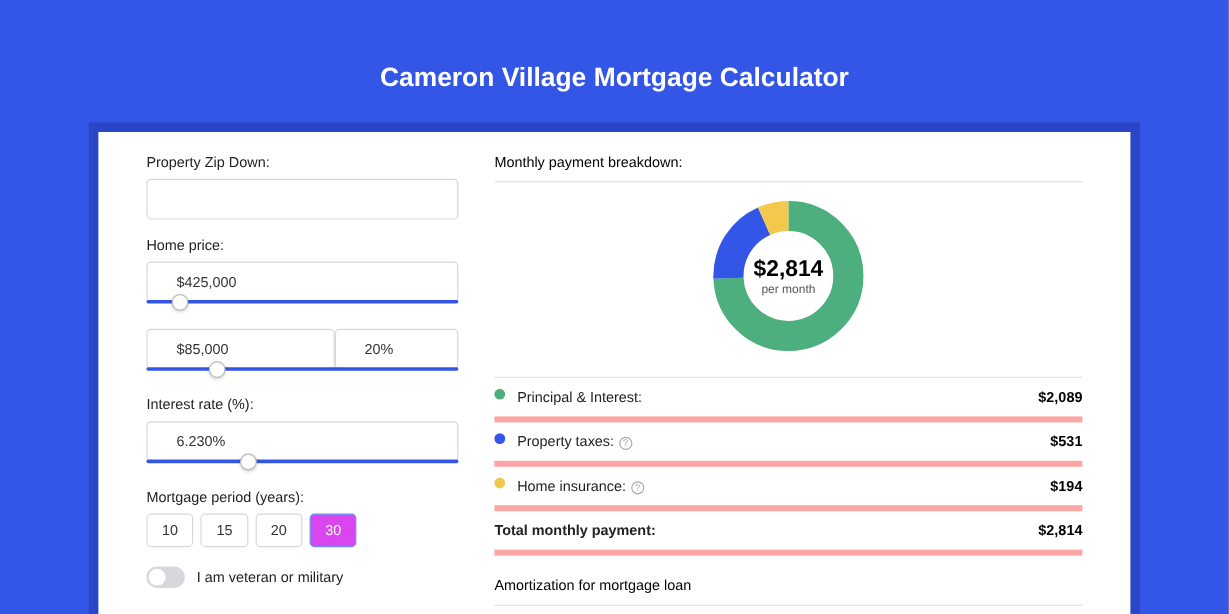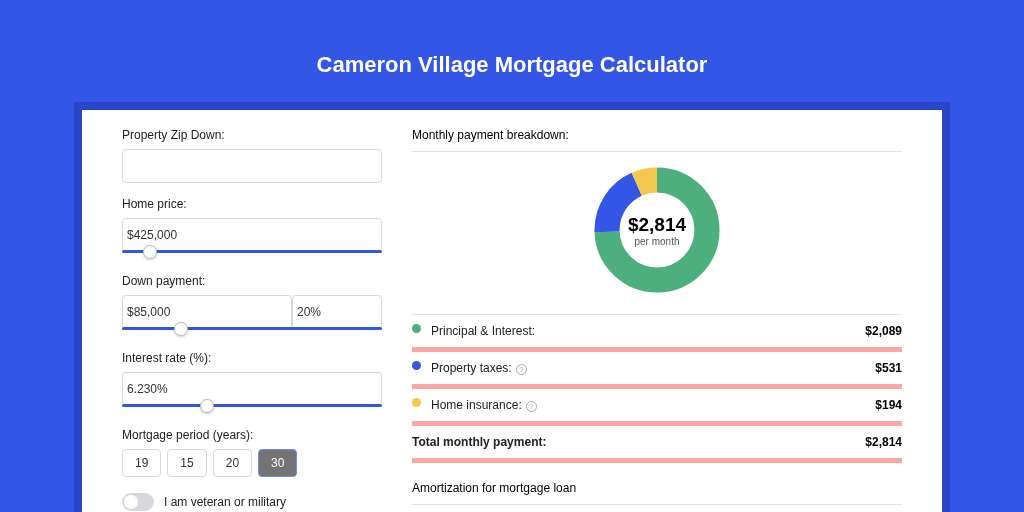--- a/index.html
+++ b/index.html
@@ -4,29 +4,29 @@
 <style>
 *{box-sizing:border-box;margin:0;padding:0;font-family:-apple-system,BlinkMacSystemFont,"Segoe UI",Arial,sans-serif}
 body{background:#3456e6;width:1024px;height:512px;overflow:hidden}
 .page-title{color:#fff;font-size:22px;font-weight:700;text-align:center;padding:52px 0 24px}
 .shadow-wrap{background:#2a46c8;margin:0 74px;padding:8px}
 .card{background:#fff;padding:18px 0 0;display:flex;gap:30px}
 .left{width:300px;padding-left:40px}
 .right{flex:1;padding-right:40px}
 .fld{margin-bottom:14px}
 .lbl{font-size:12px;color:#222;margin-bottom:7px;display:block}
-.inp{width:100%;height:34px;border:1px solid #d6d8dc;border-radius:4px;padding:0 4px;font-size:12px;color:#333}
+.inp{width:100%;height:34px;border:1px solid #d6d8dc;border-radius:4px;padding:0 24px;font-size:12px;color:#333}
 .row2{display:flex;gap:0}
 .row2 .inp:first-child{flex:2}.row2 .inp:last-child{flex:1}
 .slider{position:relative;height:10px;margin-top:-2px}
 .track{height:3px;background:#3456e6;border-radius:2px}
 .thumb{position:absolute;top:-5px;width:14px;height:14px;background:#fff;border:1px solid #bbb;border-radius:50%;box-shadow:0 1px 3px rgba(0,0,0,.2)}
 .radio-row{display:flex;gap:6px}
 .rbtn{padding:6px 12px;border:1px solid #d6d8dc;border-radius:4px;font-size:12px;color:#333;background:#fff;cursor:pointer}
-.rbtn.active{background:#737373;color:#fff;border-color:#6c8ef5}
+.rbtn.active{background:#d946ef;color:#fff;border-color:#6c8ef5}
 .toggle-row{display:flex;align-items:center;gap:10px;margin-top:16px}
 .toggle{width:32px;height:18px;background:#d6d8dc;border-radius:10px;position:relative}
 .toggle::after{content:"";position:absolute;left:2px;top:2px;width:14px;height:14px;background:#fff;border-radius:50%}
 .toggle-lbl{font-size:12px;color:#222}
 .sec-hdr{font-size:12px;font-weight:400;border-bottom:1px solid #e4e4e8;padding-bottom:9px;margin-bottom:12px}
 .donut-wrap{display:flex;justify-content:center;margin:6px 0 18px}
 .donut{position:relative;width:132px;height:132px}
 .donut svg{transform:rotate(-90deg)}
 .donut-center{position:absolute;inset:0;display:flex;flex-direction:column;align-items:center;justify-content:center}
 .donut-val{font-size:19px;font-weight:700}
@@ -57,42 +57,41 @@
   </div>
   <div class="fld">
     <label class="lbl">Home price:</label>
     <input class="inp" value="$425,000" style="">
     <div class="slider">
       <div class="track"></div>
             <div class="thumb" style="left:8%"></div>
     </div>
   </div>
   <div class="fld">
-    <label class="lbl">Down payment:</label>
     <div class="row2">
       <input class="inp" value="$85,000" style="">
       <input class="inp" value="20%" style="">
     </div>
     <div class="slider">
       <div class="track"></div>
             <div class="thumb" style="left:20%"></div>
     </div>
   </div>
   <div class="fld">
     <label class="lbl">Interest rate (%):</label>
     <input class="inp" value="6.230%" style="">
     <div class="slider">
       <div class="track"></div>
             <div class="thumb" style="left:30%"></div>
     </div>
   </div>
   <div class="fld">
     <label class="lbl">Mortgage period (years):</label>
     <div class="radio-row">
-      <button class="rbtn">19</button>
+      <button class="rbtn">10</button>
       <button class="rbtn">15</button>
       <button class="rbtn">20</button>
       <button class="rbtn active">30</button>
     </div>
   </div>
   <div class="toggle-row">
     <div class="toggle"></div>
     <span class="toggle-lbl">I am veteran or military</span>
   </div>
 </div>

